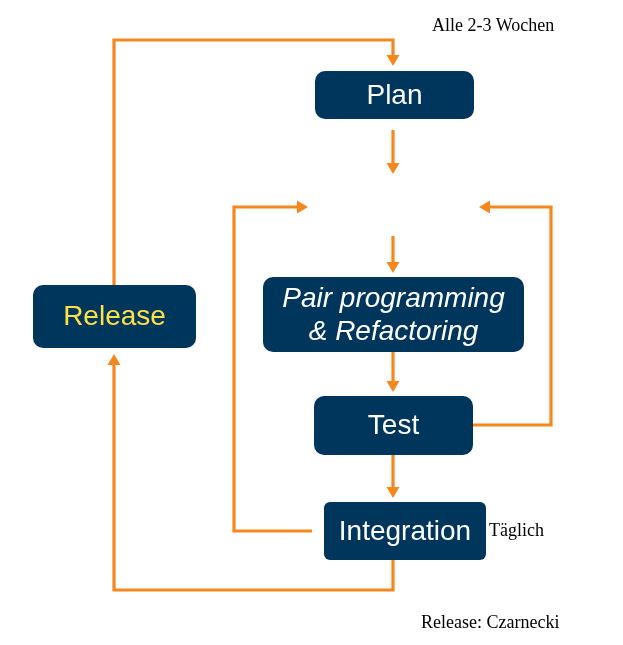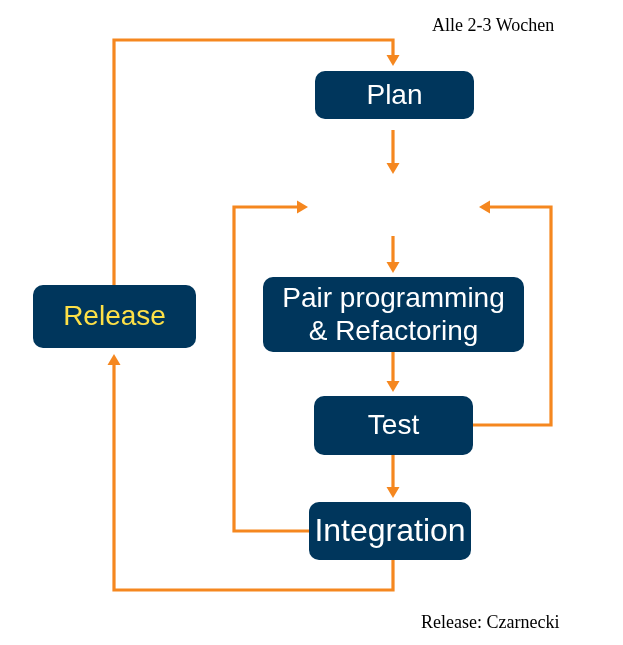--- a/index.html
+++ b/index.html
@@ -75,35 +75,36 @@
       <polygon points="308,207 297,200.5 297,213.5" fill="#f5871f"></polygon>
       <polyline points="393,560 393,590 114,590 114,364" fill="none" stroke="#f5871f" stroke-width="3.2" stroke-linecap="butt" stroke-linejoin="miter"></polyline>
       <polygon points="114,354 107.5,365 120.5,365" fill="#f5871f"></polygon>
     </svg>
 
   <div class="node" style="left: 315px; top: 71px; width: 159px; height: 48px; font-size: 28px; background: rgb(0, 54, 92); color: rgb(255, 255, 255);">
     <span class="node-label">Plan</span>
   </div>
 
 
-  <div class="node" style="left: 263px; top: 277px; width: 261px; height: 75px; font-size: 28px; background: rgb(0, 54, 92); color: rgb(255, 255, 255);">
+  <div class="node" style="left: 263px; top: 277px; width: 261px; height: 75px; font-size: 28px; background: rgb(0, 54, 92); color: rgb(255, 255, 255); font-style: italic;">
     <span class="node-label">Pair programming
 &amp; Refactoring</span>
   </div>
 
   <div class="node" style="left: 314px; top: 396px; width: 159px; height: 59px; font-size: 28px; background: rgb(0, 54, 92); color: rgb(255, 255, 255);">
     <span class="node-label">Test</span>
   </div>
 
-  <div class="node" style="left: 309px; top: 502px; width: 162px; height: 58px; font-size: 32px; background: rgb(0, 54, 92); color: rgb(255, 255, 255);">
+  <div class="node" style="left: 324px; top: 502px; width: 162px; height: 58px; font-size: 28px; background: rgb(0, 54, 92); color: rgb(255, 255, 255); border-radius: 6px;">
     <span class="node-label">Integration</span>
   </div>
 
   <div class="node" style="left: 33px; top: 285px; width: 163px; height: 63px; font-size: 28px; background: rgb(0, 54, 92); color: #fde047;">
     <span class="node-label">Release</span>
   </div>
 
   <div class="anno" style="left: 432px; top: 15px; color: rgb(0, 0, 0);">Alle 2-3 Wochen</div>
 
+  <div class="anno" style="left: 489px; top: 520px; color: rgb(0, 0, 0);">Täglich</div>
 
   <div class="anno" style="left: 421px; top: 612px; color: rgb(0, 0, 0);">Release: Czarnecki</div>
 
 </div>
 
 </body></html>

